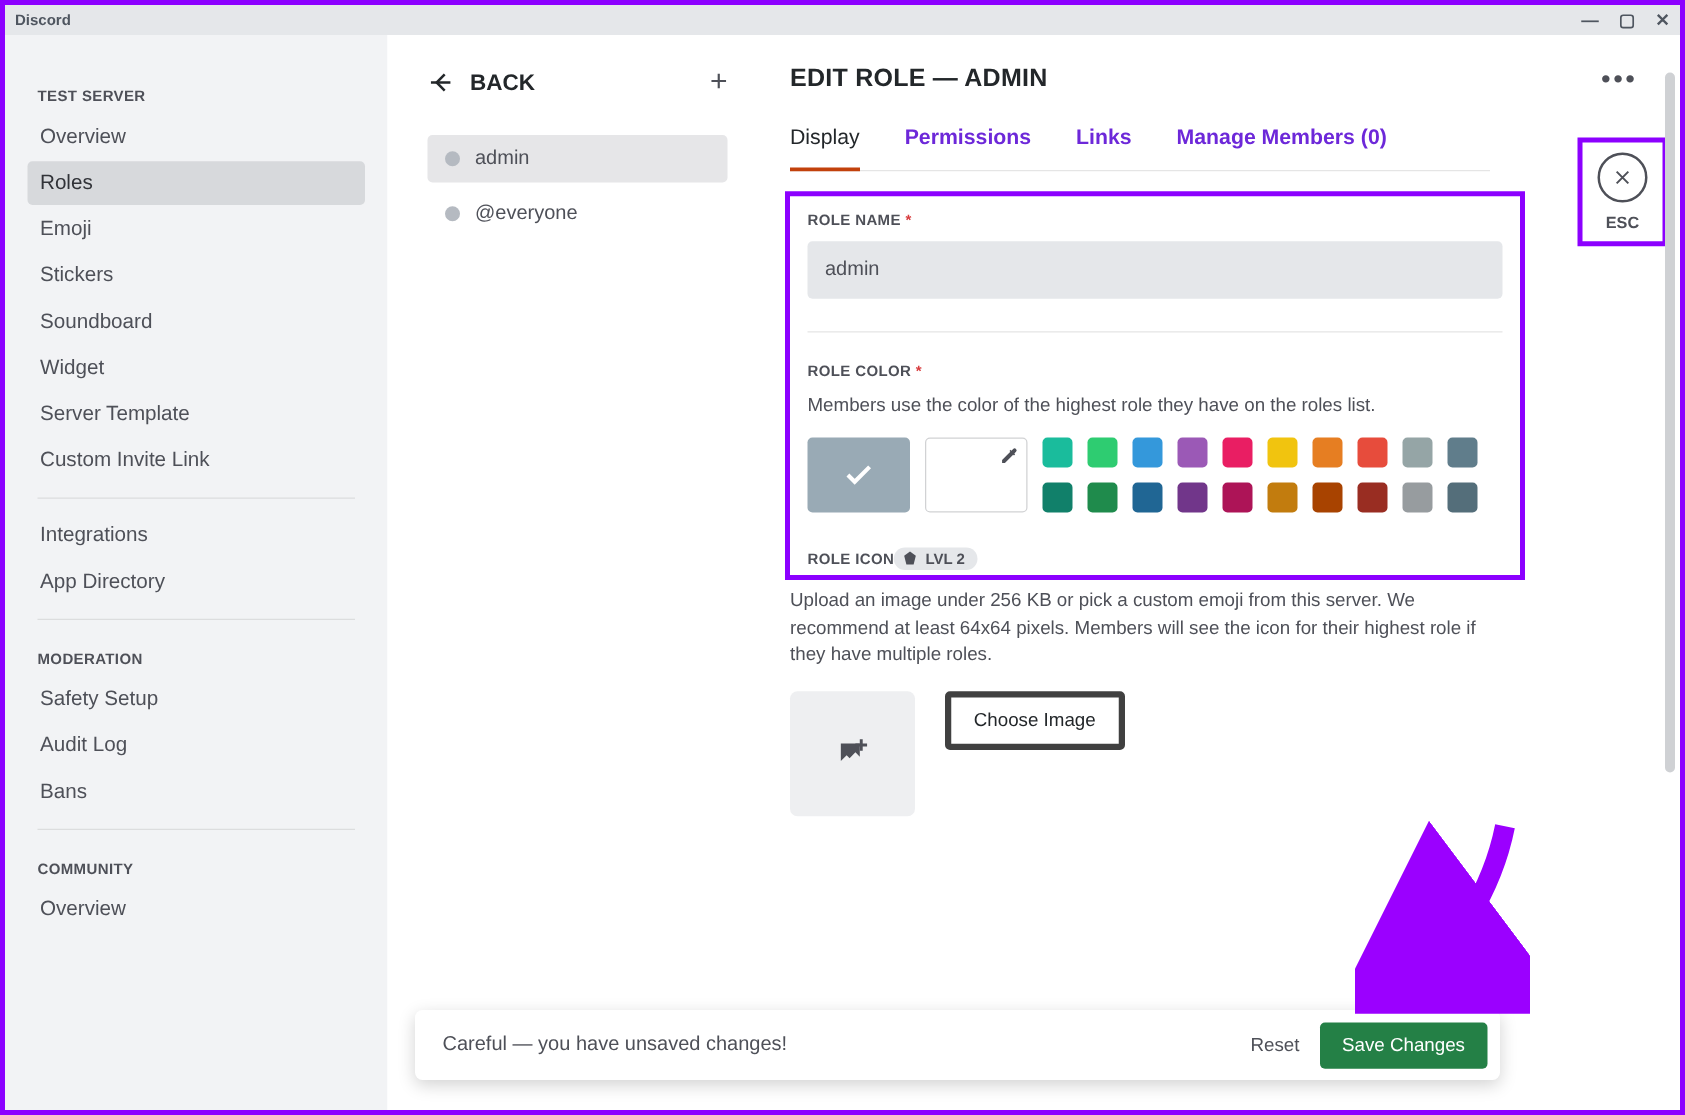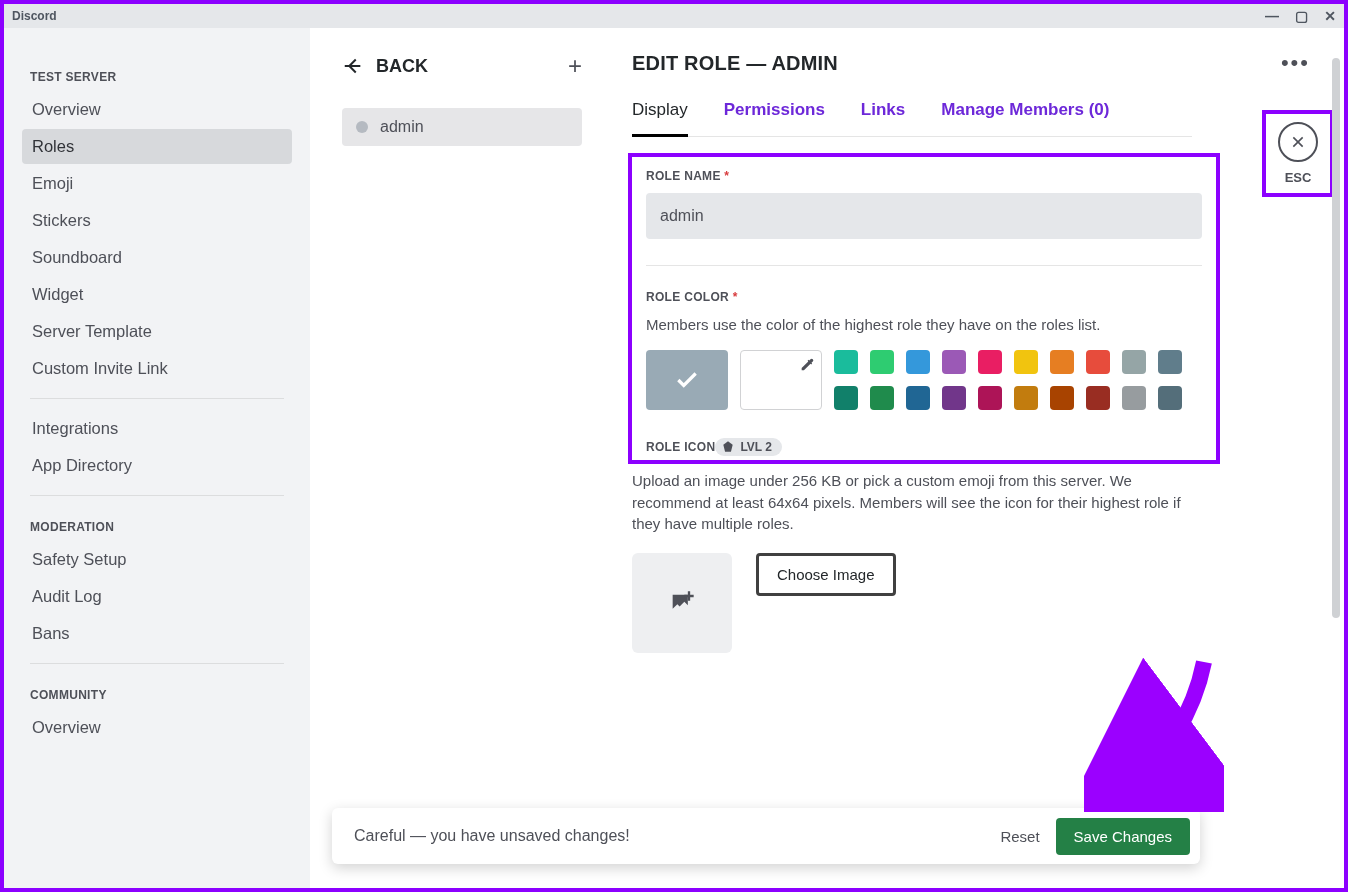--- a/index.html
+++ b/index.html
@@ -26,21 +26,21 @@
   .mainhdr { display:flex; align-items:center; }
   .mainhdr h2 { font-size:20px; font-weight:700; color:#23272a; letter-spacing:.2px; }
   .more { margin-left:auto; font-size:22px; color:#4e5058; cursor:pointer; letter-spacing:2px; }
   .escwrap { position:absolute; top:80px; right:14px; padding:8px 12px 8px 12px; display:flex; flex-direction:column; align-items:center; gap:8px; }
   .escwrap.hl { outline:4px solid #8c00ff; top:86px; right:14px; }
   .escbtn { width:40px; height:40px; border:2px solid #4e5058; border-radius:50%; display:flex; align-items:center; justify-content:center; cursor:pointer; color:#4e5058; }
   .escbtn svg { width:16px; height:16px; }
   .esclabel { font-size:13px; font-weight:600; color:#4e5058; }
   .tabs { display:flex; gap:36px; margin-top:24px; border-bottom:1px solid #e5e5e5; width:560px; }
   .tab { padding: 0 0 14px 0; font-size:17px; color:#6d28d9; cursor:pointer;font-weight:bold; }
-  .tab.active { color:#23272a; font-weight:500; border-bottom:3px solid #000000; margin-bottom:-1px; }
+  .tab.active { color:#23272a; font-weight:500; border-bottom:3px solid #c2410c; margin-bottom:-1px; }
   .contentbox { margin-top:20px; width:584px; padding:12px 14px 4px 14px; }
   .contentbox.hl { outline:4px solid #8c00ff; }
   .flabel { font-size:12px; font-weight:700; color:#4e5058; letter-spacing:.3px; }
   .req { color:#d83c3e; }
   .input { margin-top:10px; width:100%; height:46px; background:#e5e7ea; border:none; border-radius:4px; padding:0 14px; font-size:16px; color:#4e5058; outline:none; }
   .thin { height:1px; background:#e5e5e5; margin:26px 0 0 0; }
   .desc { font-size:15px; color:#4e5058; margin-top:10px; line-height:1.45; }
   .swatches { display:flex; gap:12px; margin-top:14px; }
   .bigsw { width:82px; height:60px; border-radius:4px; display:flex; align-items:center; justify-content:center; cursor:pointer; }
   .bigsw.def { background:#99aab5; color:#fff; }
@@ -48,21 +48,21 @@
   .bigsw.eye svg { position:absolute; top:6px; right:6px; width:16px; height:16px; }
   .grid { display:grid; grid-template-columns: repeat(10, 24px); grid-template-rows: 24px 24px; gap:12px; }
   .sw { width:24px; height:24px; border-radius:4px; cursor:pointer; }
   .iconrow { display:flex; align-items:center; margin-top:28px; }
   .lvlbadge { background:#e5e7ea; border-radius:12px; padding:2px 10px 2px 6px; display:flex; align-items:center; gap:5px; font-size:12px; font-weight:700; color:#4e5058; }
   .lvlbadge svg { width:14px; height:14px; }
   .below { width:560px; }
   .uploadrow { display:flex; gap:24px; margin-top:18px; align-items:flex-start; }
   .upbox { width:100px; height:100px; background:#eeeff1; border-radius:6px; display:flex; align-items:center; justify-content:center; cursor:pointer; color:#4e5058; }
   .upbox svg{ width:28px; height:28px; }
-  .choosebtn { border:3px solid #404040; background:#fff; border-radius:4px; padding:10px 18px; font-size:15px; color:#23272a; cursor:pointer; }
+  .choosebtn { border:5px solid #404040; background:#fff; border-radius:4px; padding:10px 18px; font-size:15px; color:#23272a; cursor:pointer; }
   .toast { position:absolute; bottom:24px; left:328px; right:144px; height:56px; background:#fff; border-radius:6px; box-shadow:0 4px 14px rgba(0,0,0,.18); display:flex; align-items:center; padding:0 10px 0 22px; }
   .toastmsg { font-size:16px; color:#4e5058; }
   .toast .sp { margin-left:auto; }
   .resetbtn { background:none; border:none; font-size:15px; color:#4e5058; padding:10px 16px; cursor:pointer; }
   .savebtn { background:#248046; color:#fff; border:none; border-radius:4px; padding:10px 18px; font-size:15px; font-weight:500; cursor:pointer; }
   .arrow { position:absolute; right:120px; bottom:72px; pointer-events:none; }
   .arrow svg { width:140px; height:160px; }
   .scrollthumb { position:absolute; right:4px; top:30px; width:8px; height:560px; background:#cfd1d4; border-radius:4px; }
 </style>
 </head>
@@ -111,20 +111,24 @@
               <path d="M3 12h17"></path>
             </svg>
           <span>BACK</span>
         </div>
         <span class="plus">+</span>
       </div>
       <div class="rolelist">
         <div class="roleitem active">
           <span class="dot"></span>
           <span>admin</span>
+        </div>
+        <div class="roleitem">
+          <span class="dot"></span>
+          <span>@everyone</span>
         </div>
       </div>
     </div>
 
     <div class="main">
       <div class="mainhdr">
         <h2>EDIT ROLE — ADMIN</h2>
         <span class="more">•••</span>
       </div>
 

